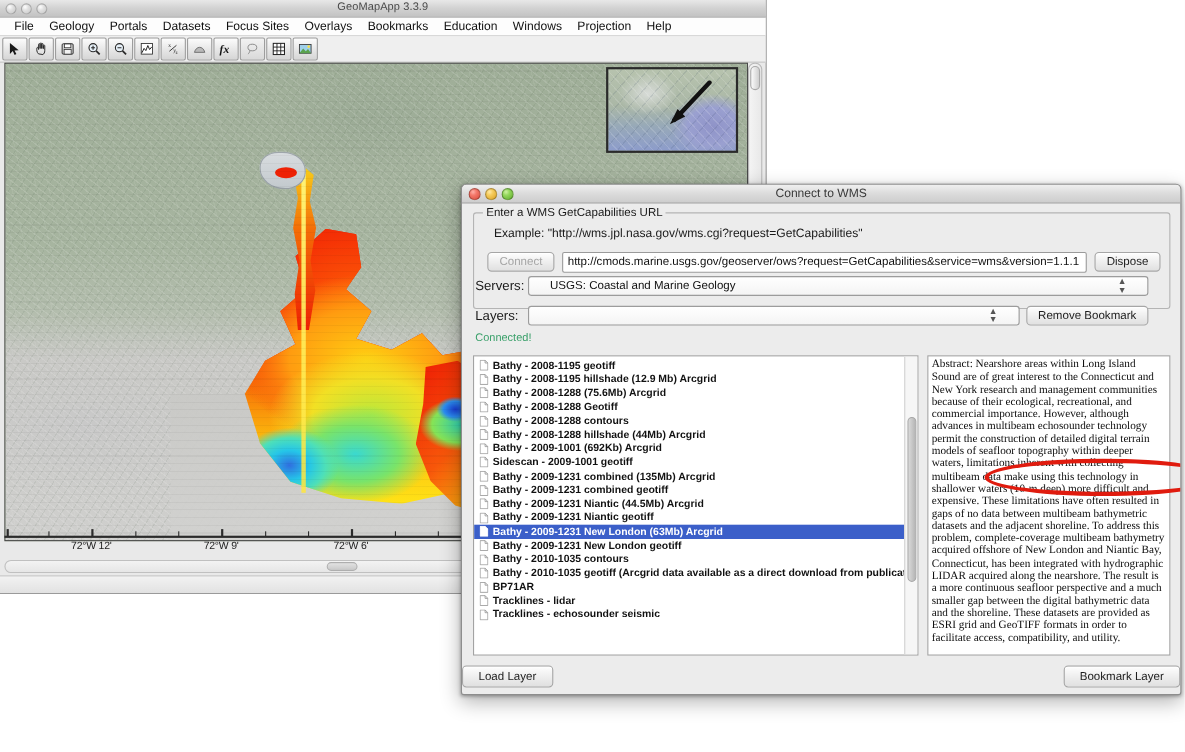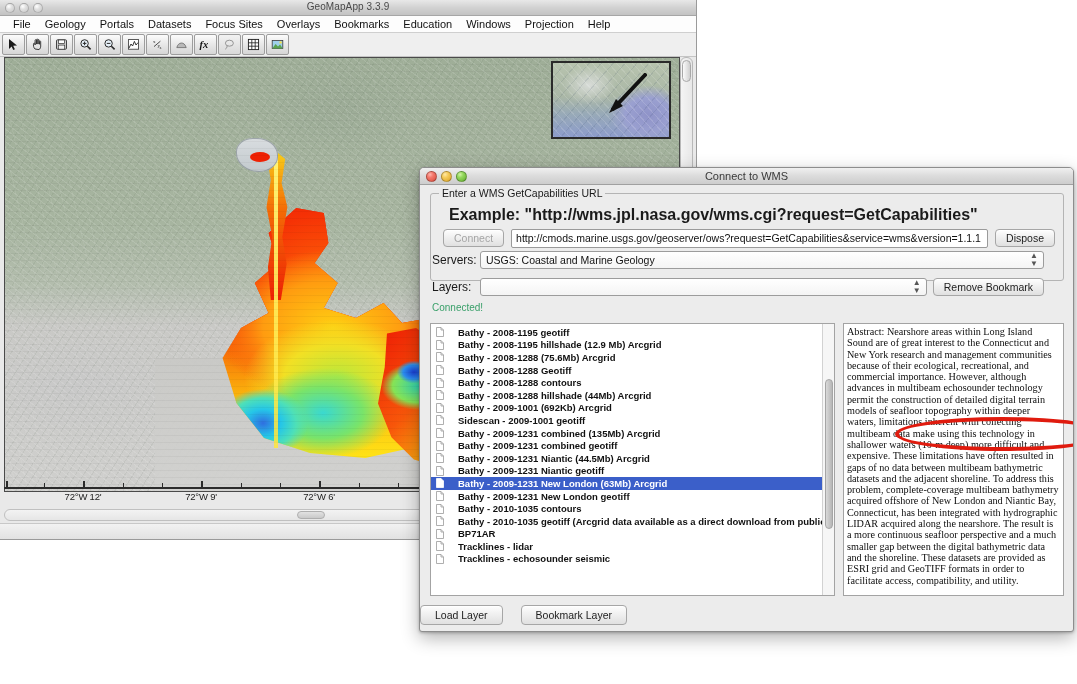--- a/index.html
+++ b/index.html
@@ -227,21 +227,21 @@
 
   .group-box {
     position:absolute; left:10px; top:25px; width:634px; height:88px;
     border:1px solid #b4b4b4; border-radius:3px;
   }
   .group-legend {
     position:absolute; left:8px; top:-7px; background:#ececec;
     padding:0 3px; font-size:10.5px; color:#1a1a1a;
   }
   .example-line {
-    position:absolute; left:18px; top:12px; font-size:16px; color:#1a1a1a;font-weight:bold;
+    position:absolute; left:18px; top:12px; font-size:11px; color:#1a1a1a;
   }
   .row-url { position:absolute; left:12px; top:34px; width:612px; height:20px; display:flex; align-items:center; gap:7px; }
   .btn {
     background:linear-gradient(to bottom,#fefefe 0%,#f0f0f0 45%,#e0e0e0 100%);
     border:1px solid #a6a6a6; border-radius:4px;
     font-size:10.5px; color:#1d1d1d; text-align:center;
     padding:2px 10px; cursor:default; white-space:nowrap;
     box-shadow:0 1px 0 rgba(255,255,255,.7) inset;
   }
   .btn.disabled { color:#a5a5a5; }
@@ -253,38 +253,38 @@
   }
   .row-servers, .row-layers {
     position:absolute; left:12px; display:flex; align-items:center; gap:6px;
   }
   .row-servers { top:83px; width:612px; }
   .row-layers  { top:110px; width:612px; }
   .fld-label { font-size:12px; color:#1a1a1a; width:42px; }
   .combo {
     flex:1; height:18px; background:linear-gradient(to bottom,#ffffff,#f4f4f4);
     border:1px solid #9c9c9c; border-radius:3px;
-    font-size:10.5px; color:#111; padding:1px 5px;
+    font-size:10.5px; color:#111; padding:1px 19px;
     display:flex; align-items:center; justify-content:space-between;
     position:relative;
   }
   .combo .chev { font-size:8px; color:#555; line-height:1; }
   .status-ok {
     position:absolute; left:12px; top:134px;
     font-size:10px; color:#3aa06a;
   }
 
   .list-panel {
     position:absolute; left:10px; top:155px; width:405px; height:273px;
     background:#ffffff; border:1px solid #a3a3a3;
     overflow:hidden;
   }
   .list-scroll { position:absolute; inset:0 12px 0 0; overflow:hidden; padding-top:2px;}
   .list-row {
-    height:12.6px; display:flex; align-items:center; gap:14px;
+    height:12.6px; display:flex; align-items:center; gap:4px;
     padding-left:5px; font-size:9.5px; color:#111; white-space:nowrap;
     cursor:default;
   }
   .list-row.selected { background:#3b5fc9; color:#ffffff; }
   .list-row.selected .doc-ico { filter: brightness(1.6); }
   .list-row.bold { font-weight:bold; }
   .doc-ico { width:8px; height:10px; flex:0 0 auto; }
   .list-vscroll {
     position:absolute; right:0; top:0; width:12px; height:100%;
     background:#f6f6f6; border-left:1px solid #d2d2d2;
@@ -301,21 +301,21 @@
     padding:2px 3px; overflow:hidden;
   }
   .abstract-text {
     font-family:"Liberation Serif", serif;
     font-size:10.2px; line-height:11.3px; color:#0d0d0d;
     text-align:left;
   }
 
   .dlg-footer {
     position:absolute; left:0; bottom:0; width:100%; height:33px;
-    display:flex; align-items:center; justify-content:flex-start; gap:18px;
+    display:flex; align-items:center; justify-content:space-between; gap:28px;
   }
   .btn-foot { padding:3px 14px; font-size:10.5px; }
 
   
   #annot-ellipse {
     position:absolute; left:475px; top:249px; width:215px; height:34px;
     border:4px solid #e01b0e; border-radius:50%;
     pointer-events:none;
   }
 </style>

